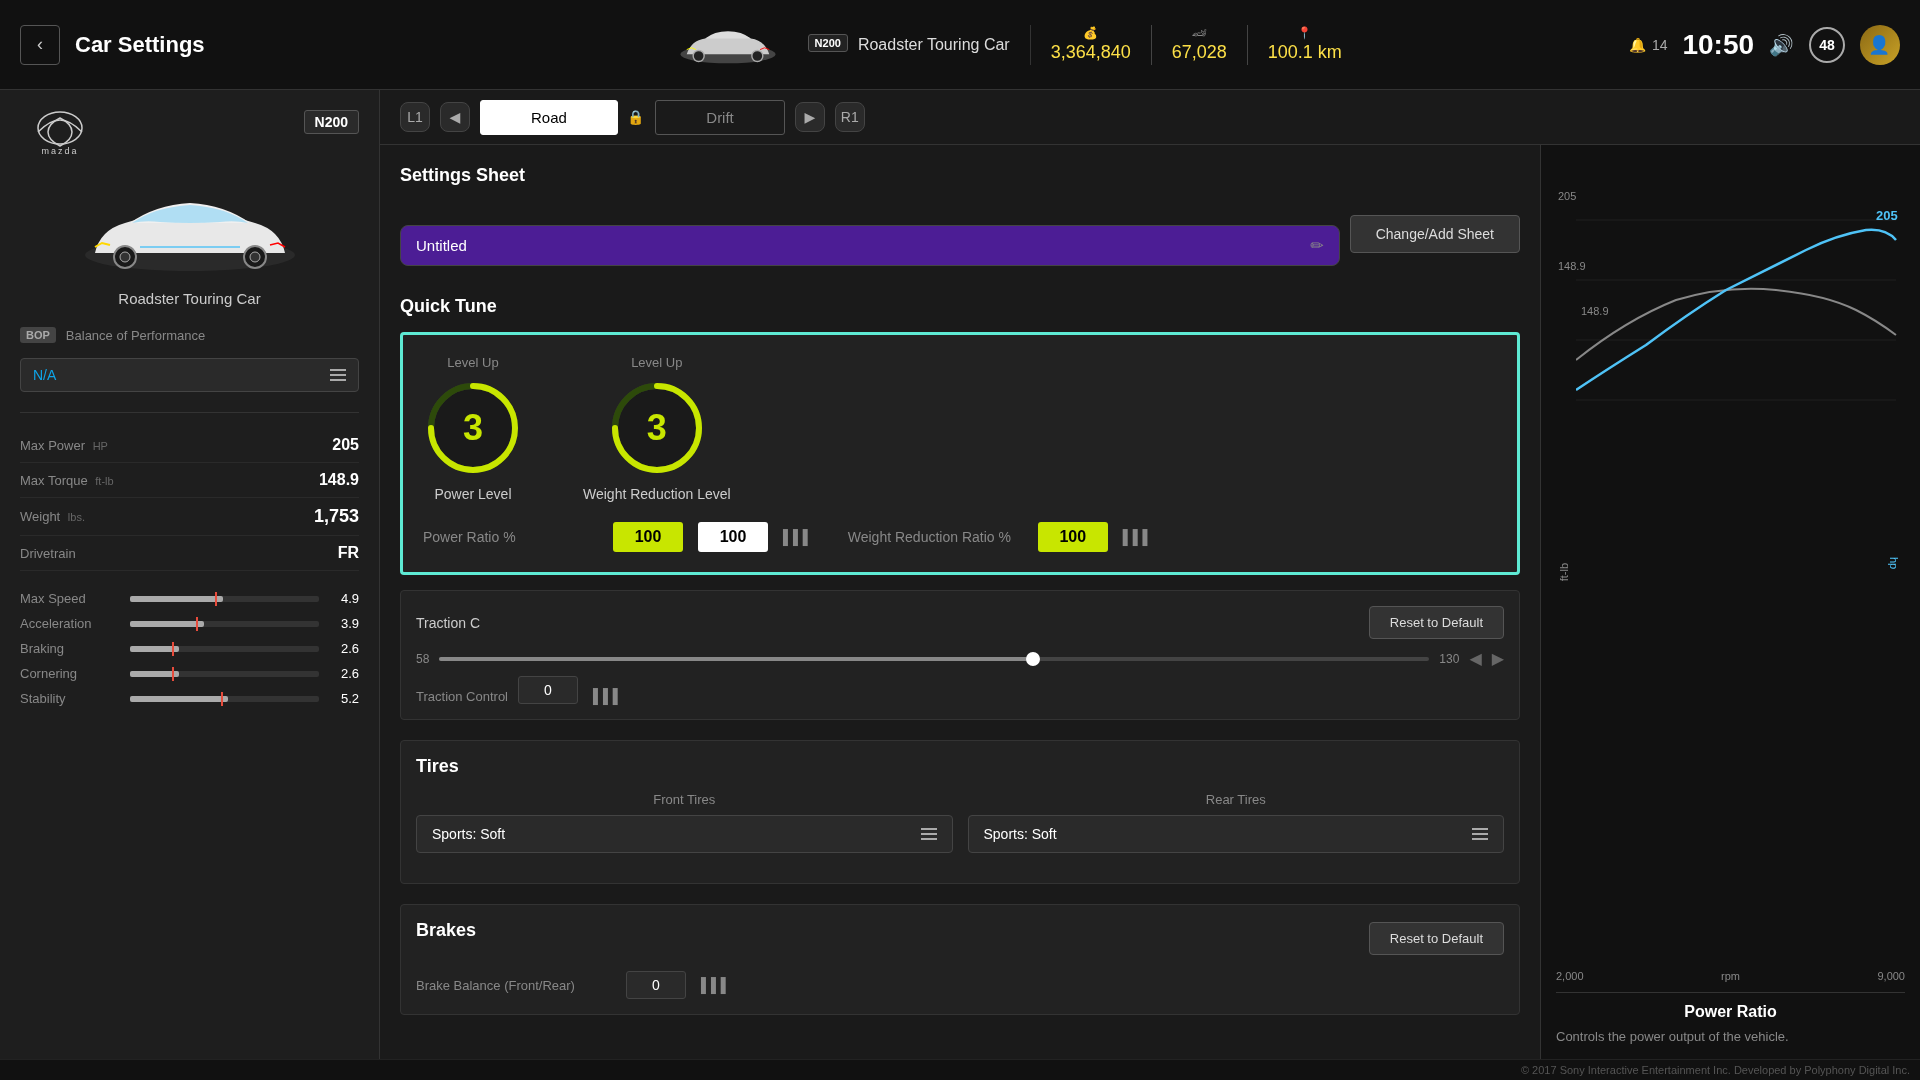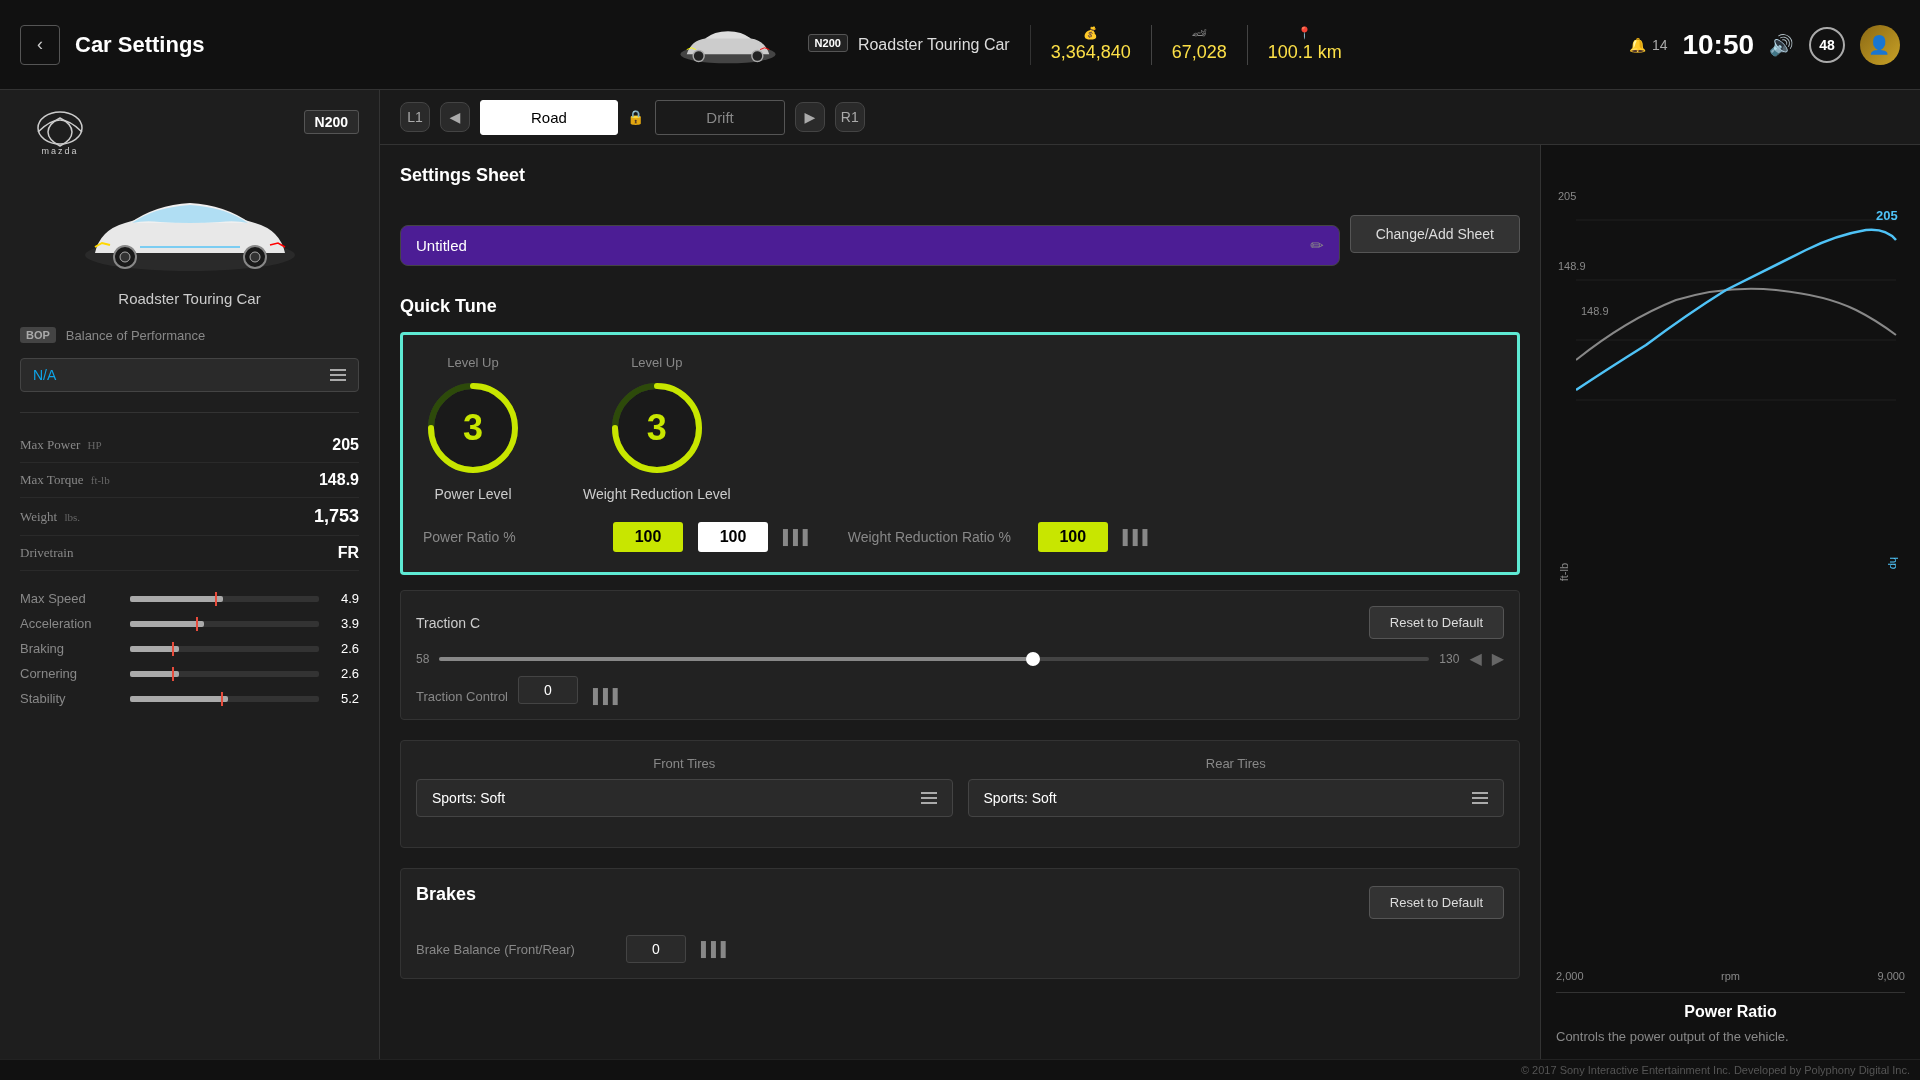--- a/index.html
+++ b/index.html
@@ -243,21 +243,20 @@
     .stat-row {
       display: flex;
       justify-content: space-between;
       align-items: center;
       padding: 8px 0;
       border-bottom: 1px solid #2a2a2a;
     }
     .stat-label {
       font-size: 13px;
       color: #888;
-      font-family: Liberation Serif, serif;
     }
     .stat-unit {
       font-size: 11px;
       color: #666;
       margin-left: 4px;
     }
     .stat-val {
       font-size: 16px;
       font-weight: bold;
       color: #fff;
@@ -957,20 +956,21 @@
             </div>
             <div class="tc-value-row">
               <span class="tc-label">Traction Control</span>
               <span class="tc-value">0</span>
               <span class="bar-icon">▐▐▐</span>
             </div>
           </div>
         </div>
 
         <div class="tires-section">
+          <div class="section-header">Tires</div>
           <div class="tires-grid">
             <div class="tire-col">
               <span class="tire-col-label">Front Tires</span>
               <div class="tire-btn">
                 <span>Sports: Soft</span>
                 <div class="menu-icon">
                   <span></span>
                     <span></span>
                     <span></span>
                 </div>

